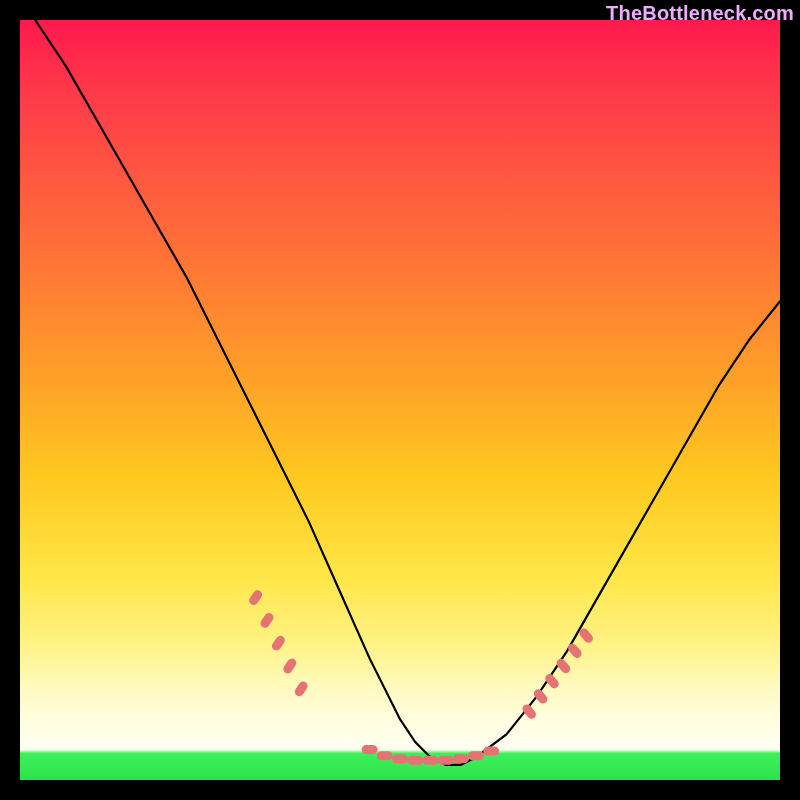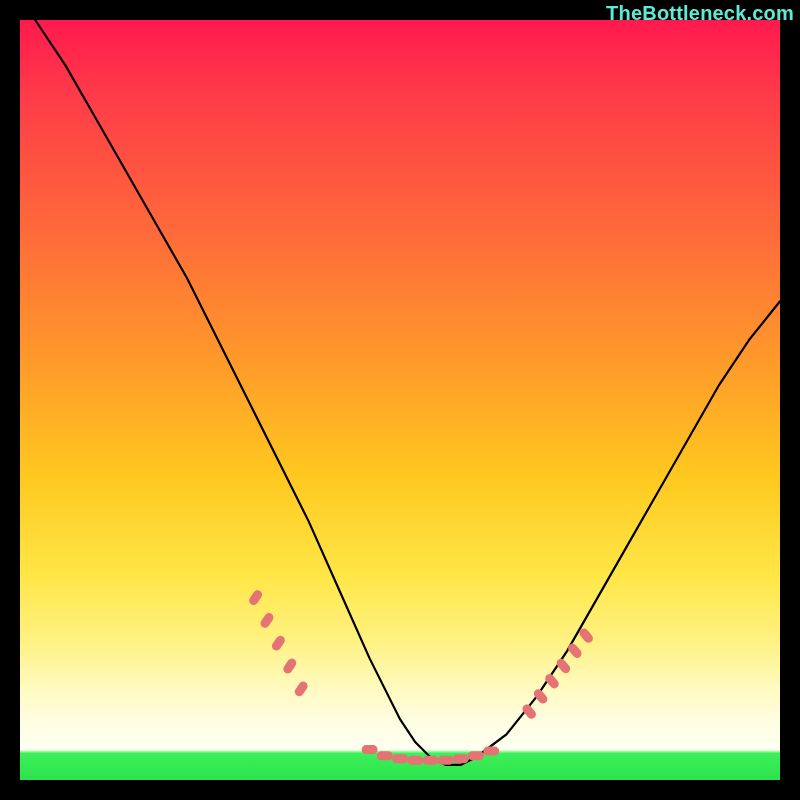--- a/index.html
+++ b/index.html
@@ -42,21 +42,21 @@
       #2de24c 100%
     );
   }
   .watermark {
     position: absolute;
     top: 2px;
     right: 6px;
     font-family: Arial, Helvetica, sans-serif;
     font-size: 20px;
     font-weight: 600;
-    color: #5eead4;
+    color: #f0abfc;
     letter-spacing: 0.2px;
     user-select: none;
   }
   svg.curve {
     position: absolute;
     left: 0;
     top: 0;
     width: 760px;
     height: 760px;
     overflow: visible;

